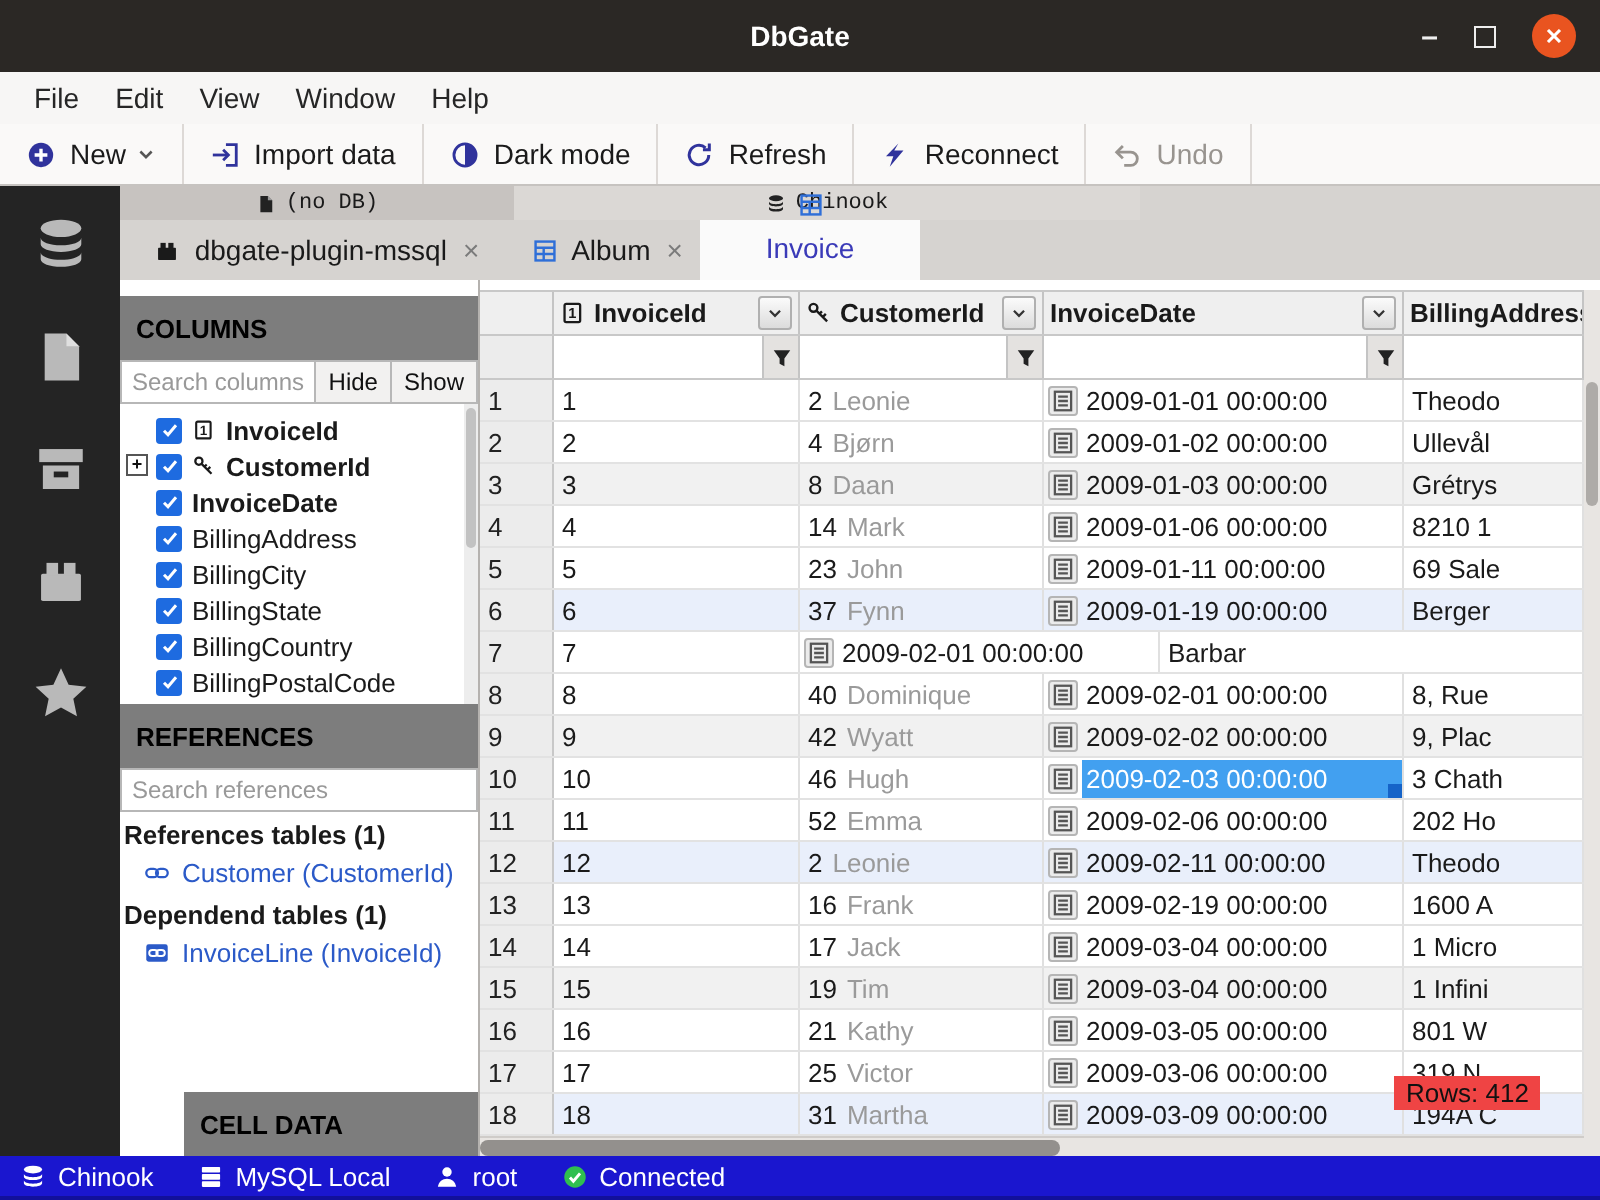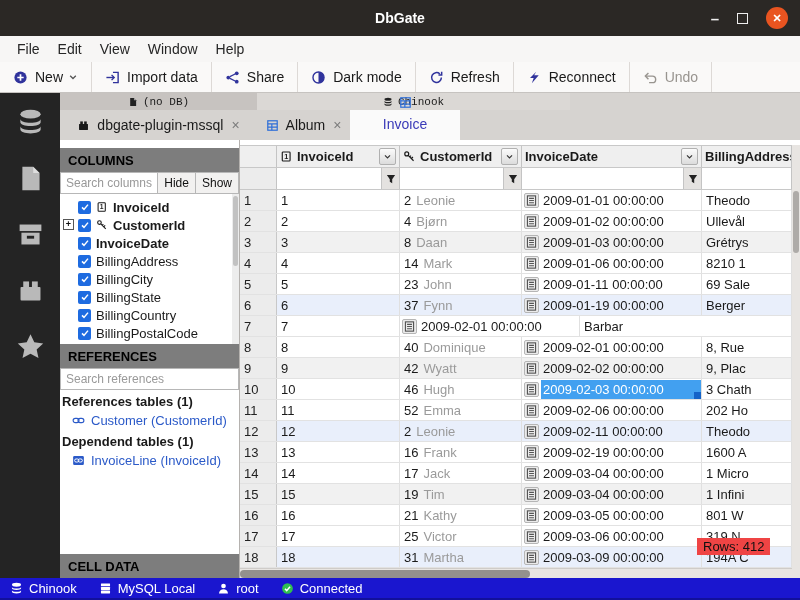--- a/index.html
+++ b/index.html
@@ -41,39 +41,39 @@
   .tabs-row { display:flex; height:30px; font-size:14px; }
   .tab { display:flex; align-items:center; justify-content:center; gap:7px; }
   .tab .i { font-size:13px; }
   .tab-mssql { width:197px; } .tab-mssql .i { color:#1a1a1a; }
   .tab-album { width:93px; } .tab-album .i { color:#2f6fd8; }
   .tab-invoice { width:110px; background:#fafafa; color:#3a3ab8;flex-direction:column; } .tab-invoice .i { color:#2f6fd8; }
   .tab-close { color:#7b7b7b; font-size:14px; margin-left:1px; }
 
   
   .leftpanel { position:absolute; left:60px; top:140px; width:180px; bottom:22px; background:#fff; border-right:1px solid #b5b2af; display:flex; flex-direction:column; overflow:hidden; }
-  .panel-header { background:#7d7d7d; color:#000; font-weight:bold; font-size:13px; height:24px; flex:0 0 24px; display:flex; align-items:center; padding:4px 8px; }
+  .panel-header { background:#7d7d7d; color:#000; font-weight:bold; font-size:13px; height:24px; flex:0 0 24px; display:flex; align-items:center; padding:16px 8px; }
   .ph-first { margin-top:8px; }
   .search-row { display:flex; height:22px; flex:0 0 22px; }
   .search-input { flex:1; min-width:0; border:1px solid #b7b7b7; font-size:12px; padding:0 5px; color:#333; font-family:"Liberation Sans", sans-serif; outline:none; }
   .search-input::placeholder { color:#999; }
   .mini-btn { border:1px solid #b7b7b7; border-left:none; background:#f2f1f0; font-size:12px; padding:0 6px; display:flex; align-items:center; color:#111; }
   .columns-list { position:relative; padding:4px 0 2px 0; }
   .col-item { display:flex; align-items:center; height:18px; padding-left:18px; gap:5px; font-size:13px; position:relative; }
   .col-item.bold { font-weight:bold; }
   .expander { position:absolute; left:3px; top:3px; width:11px; height:11px; border:1px solid #555; font-size:9px; line-height:9px; text-align:center; color:#111; background:#fff; }
   .checkbox { width:13px; height:13px; flex:0 0 13px; background:#1e6be0; border-radius:2px; display:inline-flex; align-items:center; justify-content:center; }
   .checkbox svg { width:10px; height:10px; }
   .col-key { color:#1a1a1a; font-size:12px; }
   .list-scrollbar { position:absolute; right:0; top:0; bottom:0; width:7px; background:#ededed; }
   .list-thumb { position:absolute; top:2px; left:1px; width:5px; height:70px; background:#c2c2c2; border-radius:3px; }
   .ref-heading { font-weight:bold; font-size:13px; padding:4px 4px 2px 2px; }
   .ref-link { display:flex; align-items:center; gap:6px; padding:2px 2px 2px 12px; color:#2b5ac8; font-size:13px; }
   .ref-link .i { font-size:13px; color:#2b5ac8; }
-  .celldata { margin-top:auto; }
+  .celldata { margin-top:auto;margin-left:32px; }
 
   
   .grid { position:absolute; left:240px; top:140px; right:0; bottom:22px; background:#fff; font-size:13px; }
   .grid-inner { position:absolute; top:5px; left:0; right:8px; bottom:0; overflow:hidden; }
   .c0 { width:37px; flex:0 0 37px; }
   .c1 { width:123px; flex:0 0 123px; }
   .c2 { width:122px; flex:0 0 122px; }
   .c3 { width:180px; flex:0 0 180px; }
   .c4 { width:90px; flex:1 0 90px; }
   .gh-row { display:flex; height:23px; background:#efefef; border-top:1px solid #c8c8c8; border-bottom:1px solid #c8c8c8; }
@@ -147,31 +147,20 @@
   </div>
   <div class="tb-btn">
     <span class="i">
         <svg viewBox="0 0 16 16" fill="none" stroke="currentColor" stroke-width="1.5">
           <path d="M8.5 2.5H14v11H8.5"></path>
           <path d="M1.5 8h8.2"></path>
           <path d="M7 5.2L9.8 8 7 10.8"></path>
         </svg>
       </span>
     <span>Import data</span>
-  </div>
-  <div class="tb-btn">
-    <span class="i">
-        <svg viewBox="0 0 16 16">
-          <circle cx="12.5" cy="3.5" r="2" fill="currentColor"></circle>
-          <circle cx="3.5" cy="8" r="2" fill="currentColor"></circle>
-          <circle cx="12.5" cy="12.5" r="2" fill="currentColor"></circle>
-          <path d="M5.2 7.1l5.6-2.8M5.2 8.9l5.6 2.8" stroke="currentColor" stroke-width="1.3" fill="none"></path>
-        </svg>
-      </span>
-    <span>Share</span>
   </div>
   <div class="tb-btn">
     <span class="i">
         <svg viewBox="0 0 16 16">
           <circle cx="8" cy="8" r="5.9" fill="none" stroke="currentColor" stroke-width="1.5"></circle>
           <path d="M8 2.1a5.9 5.9 0 0 1 0 11.8z" fill="currentColor"></path>
         </svg>
       </span>
     <span>Dark mode</span>
   </div>

